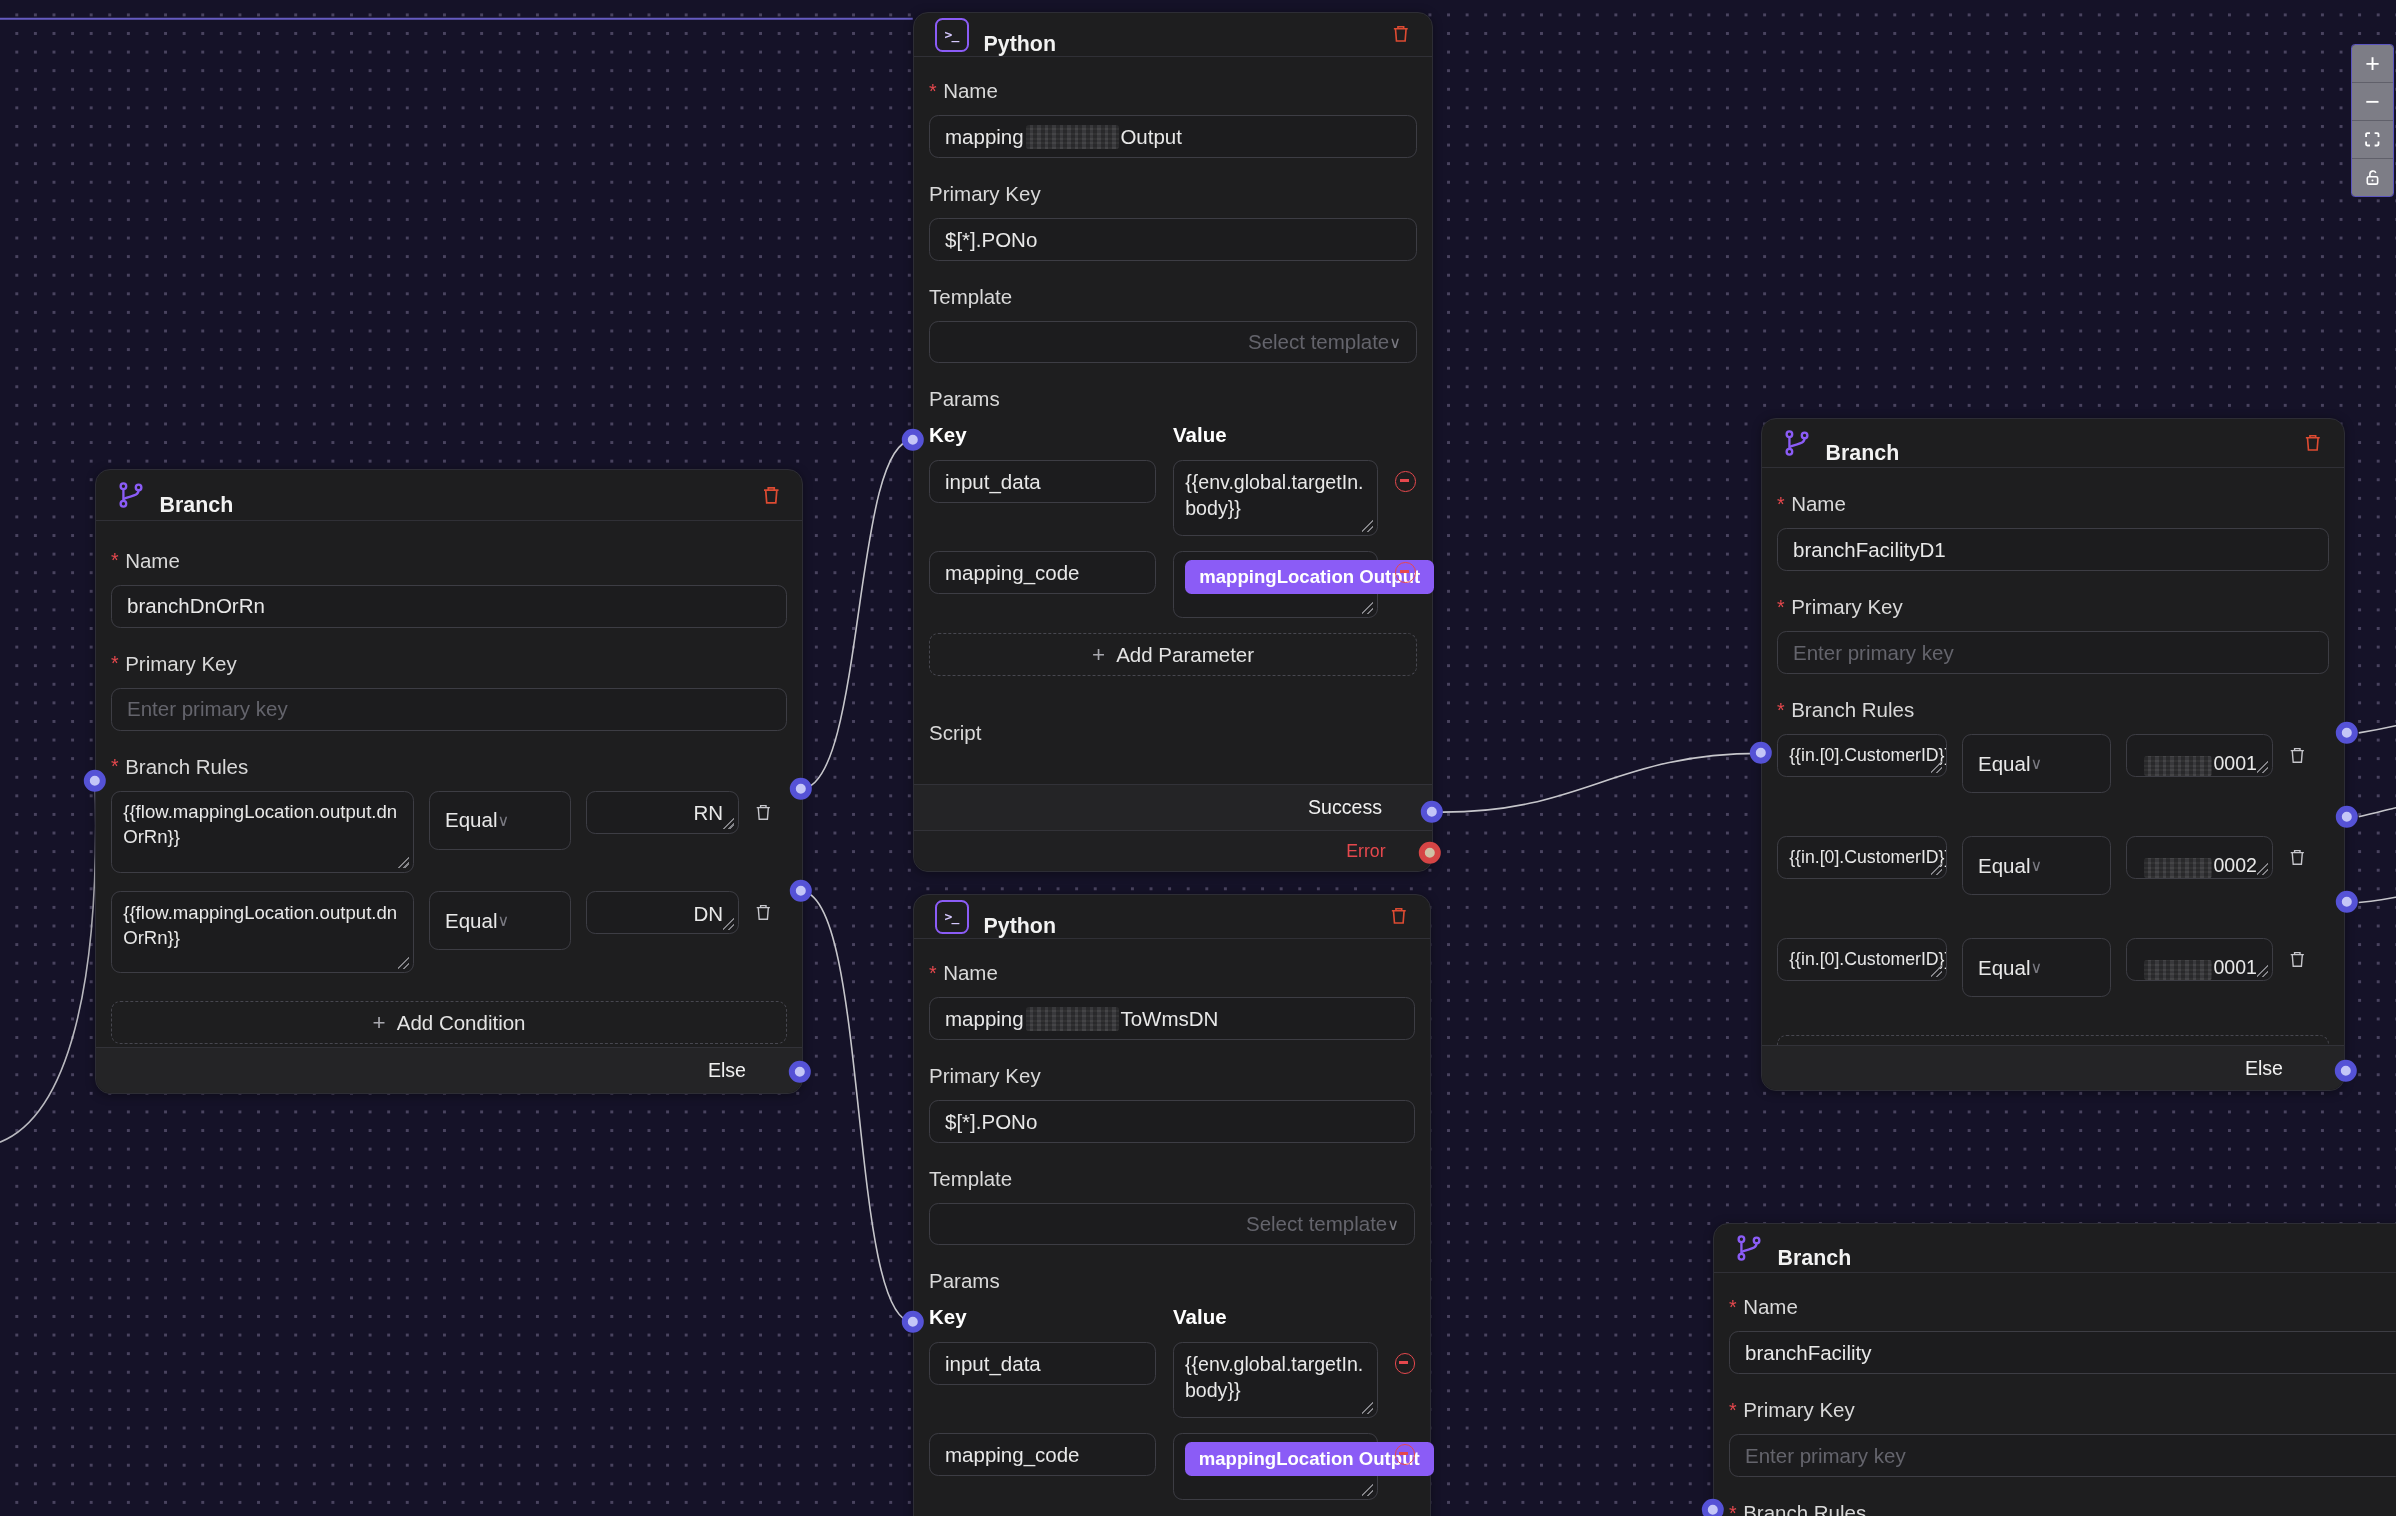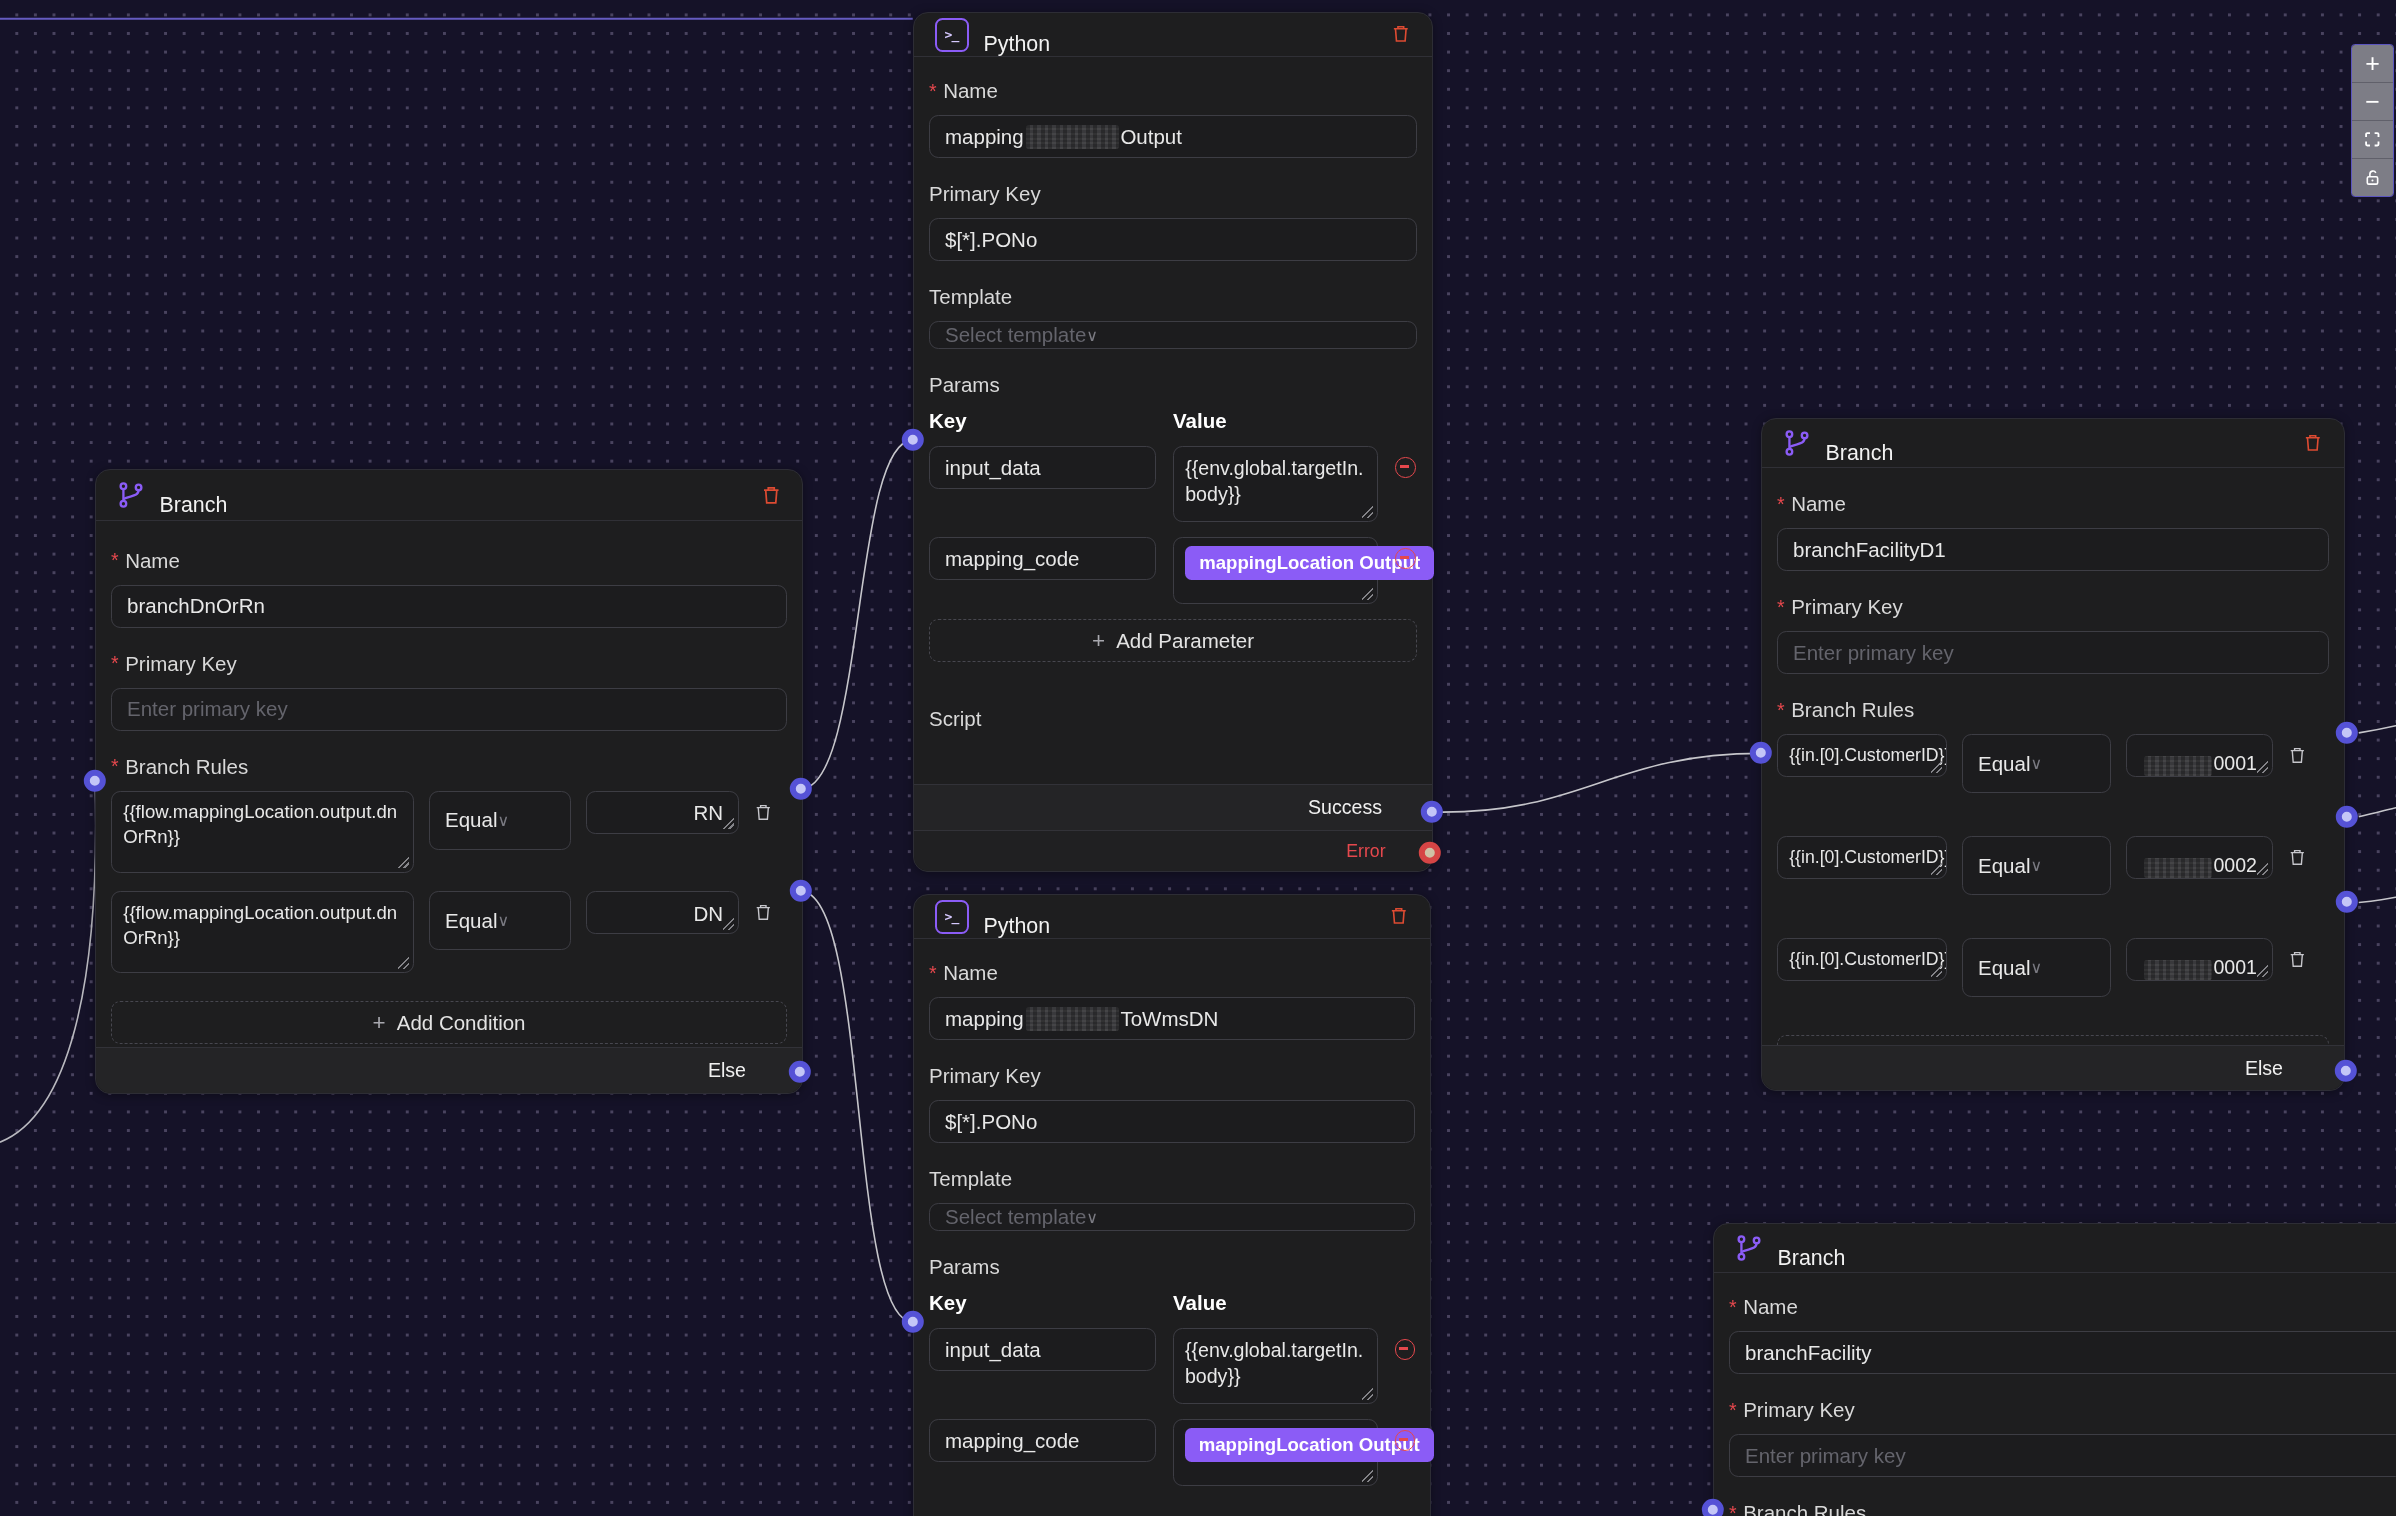--- a/index.html
+++ b/index.html
@@ -21,21 +21,21 @@
     border:0.9px solid #2d2d35;
     border-radius:15px;
     box-shadow:0 1.9px 9.3px rgba(0,0,0,.35);
     box-sizing:border-box;
   }
   .node-header{
     display:flex;align-items:center;gap:15px;
     padding:0 20.5px;height:50px;
     border-bottom:0.9px solid #303036;
   }
-  .node-title{font-size:21.4px;font-weight:400;color:#f2f2f2;margin-top:20px;}
+  .node-title{font-size:21.4px;font-weight:700;color:#f2f2f2;margin-top:20px;}
   .spacer{flex:1;}
   .py-icon{
     width:30px;height:30px;flex:0 0 30px;
     border:2.3px solid #8b5cf6;border-radius:7.5px;
     display:flex;align-items:center;justify-content:center;
     color:#d6c9ff;font-family:"DejaVu Sans Mono",monospace;
     font-size:13px;font-weight:700;letter-spacing:-0.9px;
   }
   .branch-icon{width:28px;height:28px;flex:0 0 28px;}
   .trash{width:20.5px;height:22.4px;display:inline-flex;cursor:pointer;}
@@ -48,21 +48,21 @@
   .tinput,.tarea,.tselect{
     position:relative;box-sizing:border-box;
     background:#1c1c1e;
     border:0.9px solid #3d3d44;
     border-radius:9.3px;
     font-size:20.5px;color:#e8e8e8;
     display:flex;align-items:center;
     padding:0 15px;
   }
   .tinput{height:43px;}
-  .tselect{height:28px;justify-content:flex-start;}
+  .tselect{height:42px;justify-content:flex-end;}
   .tarea{align-items:flex-start;padding-top:7.5px;line-height:1.35;}
   .ph{color:#64646c;}
   .chev{color:#7a7a82;font-size:16px;}
   .redact{
     display:inline-block;height:24px;vertical-align:-5.6px;border-radius:2.8px;margin:0 1.9px;
     background:#39393c;
     background-image:repeating-linear-gradient(90deg,rgba(0,0,0,.28) 0 3.7px,transparent 3.7px 7.5px),
                      repeating-linear-gradient(0deg,rgba(255,255,255,.06) 0 1.9px,transparent 1.9px 4.7px);
   }
   .rs::after{

